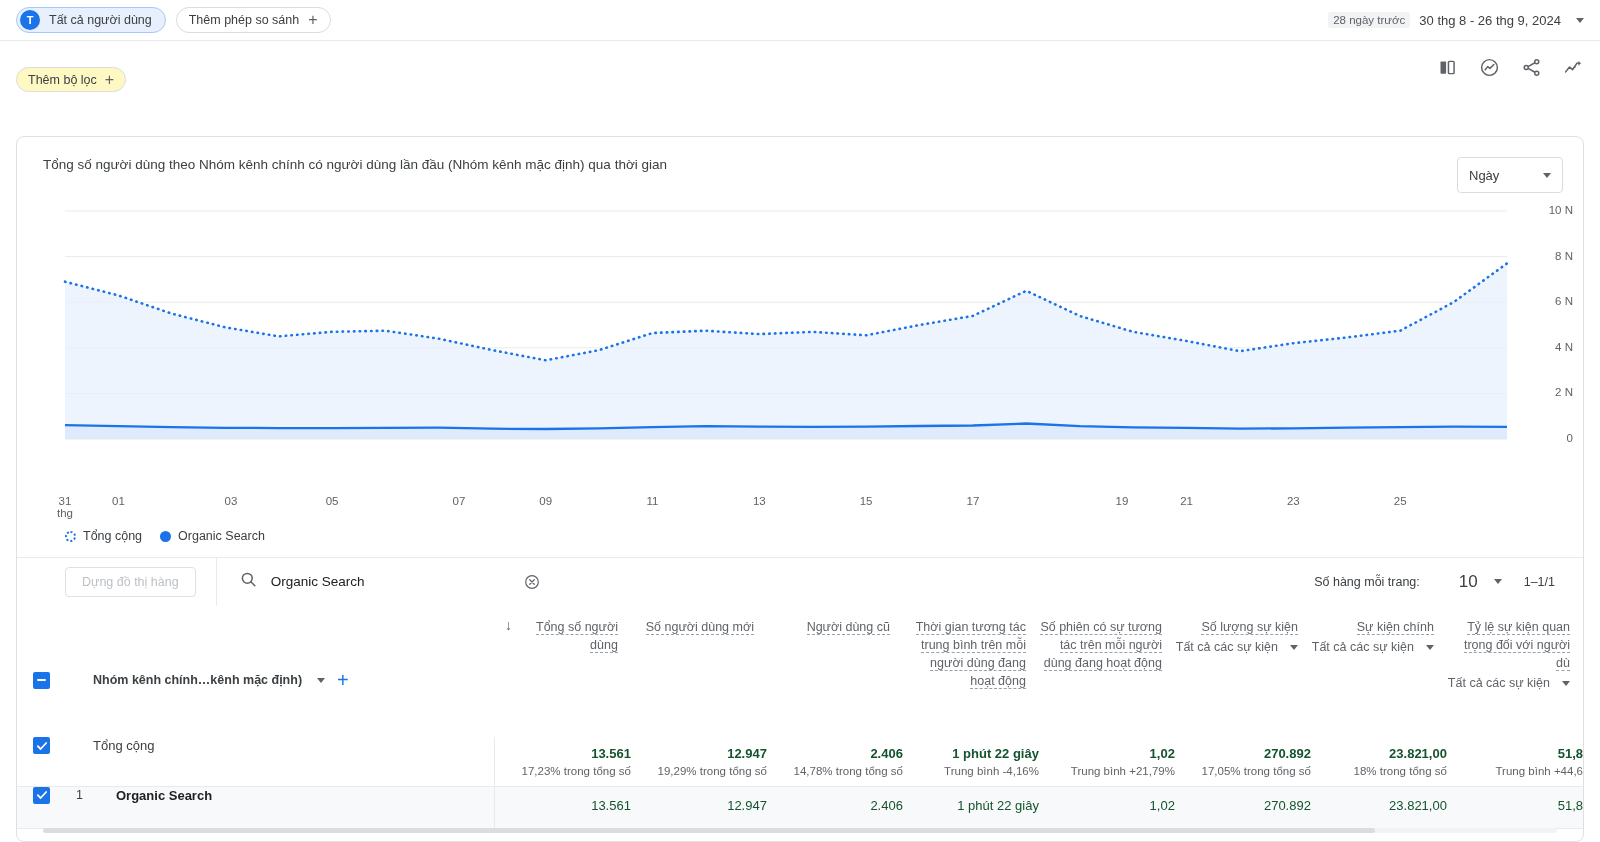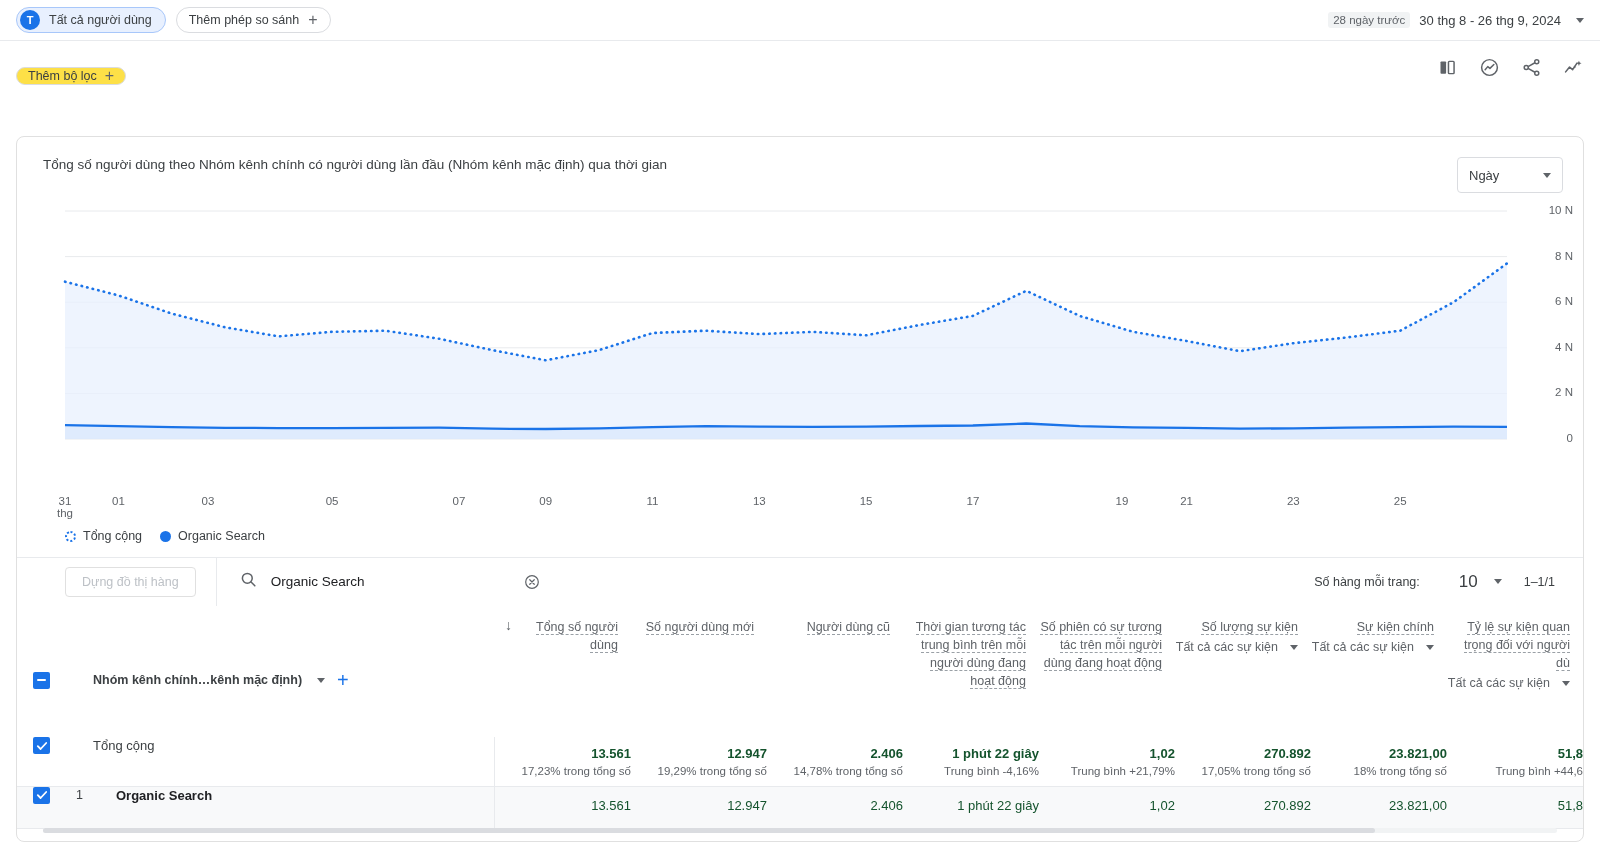--- a/index.html
+++ b/index.html
@@ -86,25 +86,25 @@
   .check-circle svg { display: block; }
   .title-caret {
     width: 0; height: 0;
     border-left: 4.5px solid transparent;
     border-right: 4.5px solid transparent;
     border-top: 5px solid #5f6368;
     margin-left: 2px;
   }
   #filter-chip {
     display: inline-flex; align-items: center; gap: 8px;
-    height: 18px; padding: 0 11px;
+    height: 25px; padding: 0 11px;
     margin-top: 12px;
     border: 1px solid #dadce0;
     border-radius: 14px;
-    background: #fde047;
+    background: #fef9c3;
     font-size: 12.5px; color: #3c4043;
     cursor: pointer;
   }
   #head-icons {
     position: absolute; right: 16px; top: 16px;
     display: flex; align-items: center; gap: 21px;
     color: #5f6368;
   }
   #head-icons .hicon { cursor: pointer; display: flex; }
 
@@ -378,21 +378,21 @@
   </div>
 
   <div id="xaxis">
       <div class="xtick" style="left: 48px;">
         <div>31</div>
         <div>thg</div>
       </div>
       <div class="xtick" style="left: 101.407px;">
         <div>01</div>
       </div>
-      <div class="xtick" style="left: 191px;">
+      <div class="xtick" style="left: 214px;">
         <div>03</div>
       </div>
       <div class="xtick" style="left: 315.037px; text-align: center;">
         <div>05</div>
       </div>
       <div class="xtick" style="left: 442px;">
         <div>07</div>
       </div>
       <div class="xtick" style="left: 528.667px;">
         <div>09</div>

